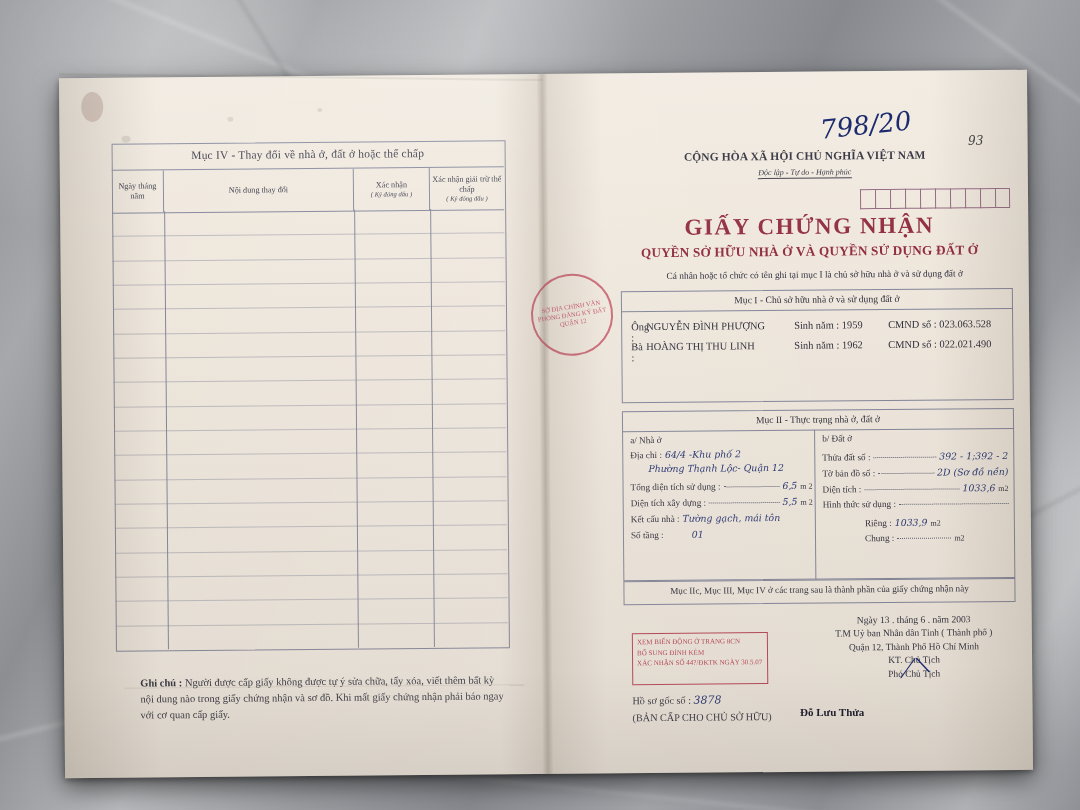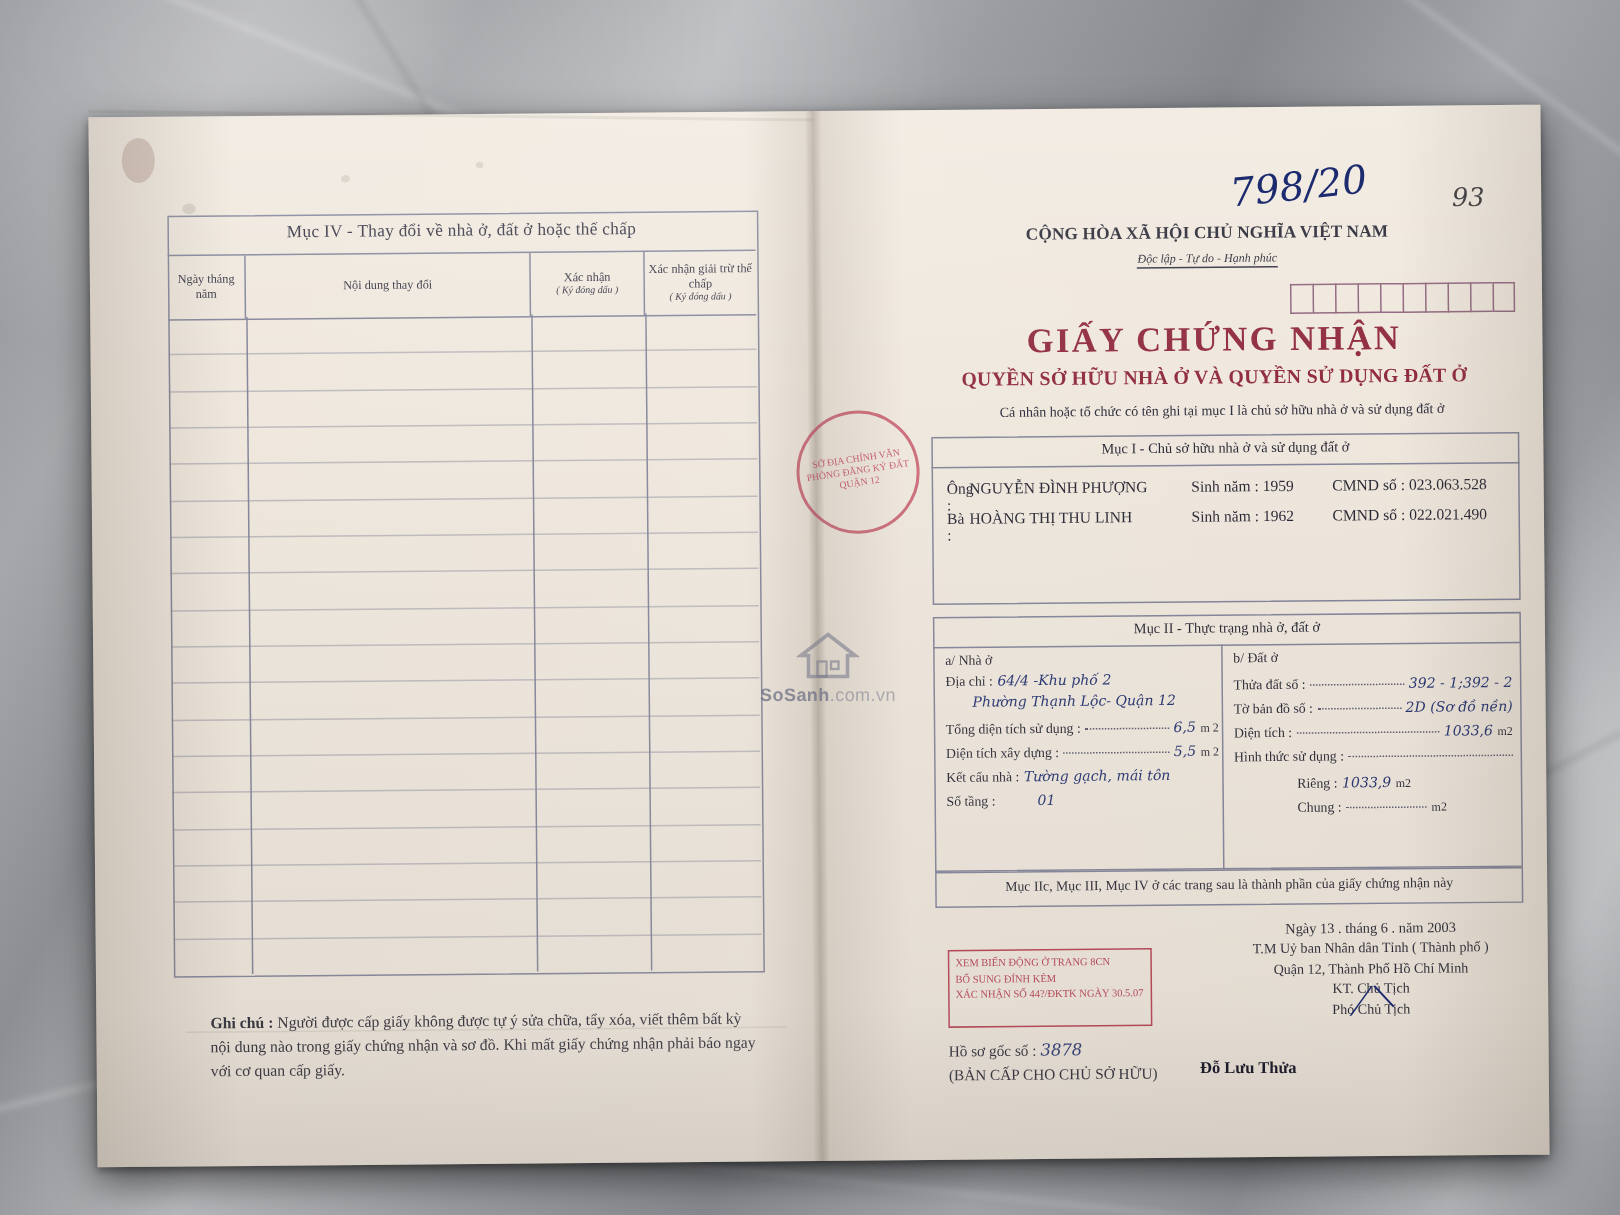--- a/index.html
+++ b/index.html
@@ -334,21 +334,21 @@
 
   
   .ink {
     position: absolute;
     font-family: "DejaVu Serif", serif;
     color: #1c2a6e;
     font-style: italic;
     z-index: 36;
   }
   #ink-top { left: 820px; top: 110px; font-size: 26px; transform: rotate(-6deg); }
-  #ink-93  { left: 968px; top: 122px; font-size: 17px; color: #444; }
+  #ink-93  { left: 968px; top: 134px; font-size: 12px; color: #444; }
   #ink-sign { left: 898px; top: 655px; font-size: 22px; transform: rotate(-12deg); }
   #sig-name {
     left: 800px; top: 706px;
     font-size: 11px;
     font-family: "Liberation Serif", serif;
     color: #1d1d2b;
     font-style: normal;
     font-weight: bold;
   }
 
@@ -642,24 +642,14 @@
       </div>
 
     </div>
   </div>
 
   <div class="ink" id="ink-top">798/20</div>
   <div class="ink" id="ink-93">93</div>
   <div class="ink" id="ink-sign">⟋⟍</div>
   <div class="ink" id="sig-name">Đỗ Lưu Thửa</div>
 
-  <div id="watermark">
-    <svg width="42" height="34" viewBox="0 0 42 34" style="display:block;margin:0 auto 2px;">
-      <path d="M21 3 L39 17 L34 17 L34 31 L8 31 L8 17 L3 17 Z" fill="none" stroke="rgba(120,124,140,0.6)" stroke-width="2.4"></path>
-      <rect x="14" y="21" width="6" height="10" fill="none" stroke="rgba(120,124,140,0.6)" stroke-width="1.6"></rect>
-      <rect x="23" y="21" width="5" height="5" fill="none" stroke="rgba(120,124,140,0.6)" stroke-width="1.6"></rect>
-    </svg>
-    <div class="wm-text">
-      <b>SoSanh</b><span>.com.vn</span>
-    </div>
-  </div>
 
 </div>
 
 </body></html>

